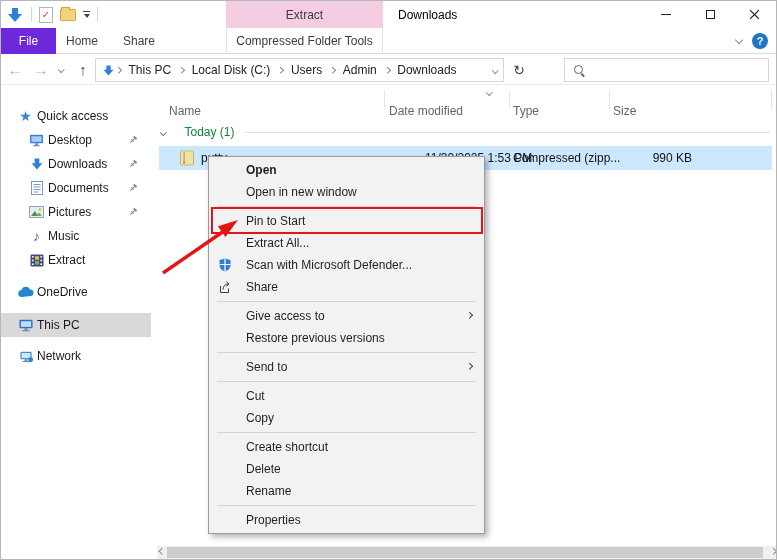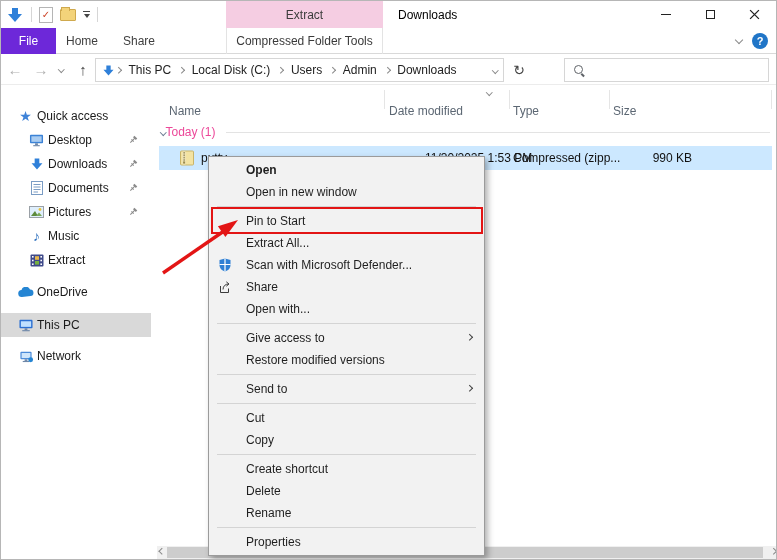--- a/index.html
+++ b/index.html
@@ -79,21 +79,21 @@
   .lv0 { padding-left:16px; } .lv1 { padding-left:27px; }
   .star-g { color:#3f83d8; font-size:14px; } .note-g { color:#2c6fbe; font-size:14px; }
 
   
   .content { position:absolute; left:156px; top:85px; width:621px; bottom:0; background:#fff; }
   .colhead { position:absolute; top:0; left:0; right:0; height:27px; color:#5c6773; }
   .colhead .clabel { position:absolute; top:0; height:27px; display:flex; align-items:center;margin-top:11px; }
   .colhead .csep { position:absolute; top:4px; width:1px; height:19px; background:#e5e5e5; }
   .sort-chev { position:absolute; left:330px; top:4px; }
   .group-row { position:absolute; top:36px; left:4px; right:8px; height:20px; display:flex; align-items:center; }
-  .group-label { margin-left:0; color:#ec4899; }
+  .group-label { margin-left:19px; color:#15803d; }
   .group-line { flex:1; height:1px; background:#e3e3e3; margin-left:10px; }
   .file-row { position:absolute; top:60px; left:2px; width:613px; height:24px; background:#cce8ff; }
   .file-row .cell { position:absolute; top:0; height:24px; display:flex; align-items:center; color:#111; white-space:nowrap; }
 
   
   .hscroll { position:absolute; left:0; right:0; bottom:0; height:13px; background:#f0f0f0; }
   .hscroll .thumb { position:absolute; left:10px; right:15px; top:1px; height:11px; background:#cdcdcd; }
   .hs-arrow { position:absolute; top:3px; }
 
   
@@ -396,30 +396,27 @@
     <div class="mi">
       <span class="mic">
         <svg width="14" height="14" viewBox="0 0 14 14" fill="none" stroke="#3c3c3c">
             <path d="M2.5 6 V12.5 H10.5 V8.5"></path>
             <path d="M5 9.5 C5 6 7.5 4 10.5 4"></path>
             <path d="M8.3 1.8 L11 4 L8.3 6.2"></path>
           </svg>
       </span>
       <span>Share</span>
     </div>
-    <div class="mi">
-        <span>Open with...</span>
-      </div>
     <div class="msep"></div>
     <div class="mi">
       <span>Give access to</span>
       <span class="chev right sm sub"></span>
     </div>
     <div class="mi">
-        <span>Restore modified versions</span>
+        <span>Restore previous versions</span>
       </div>
     <div class="msep"></div>
     <div class="mi">
       <span>Send to</span>
       <span class="chev right sm sub"></span>
     </div>
     <div class="msep"></div>
     <div class="mi">
         <span>Cut</span>
       </div>

